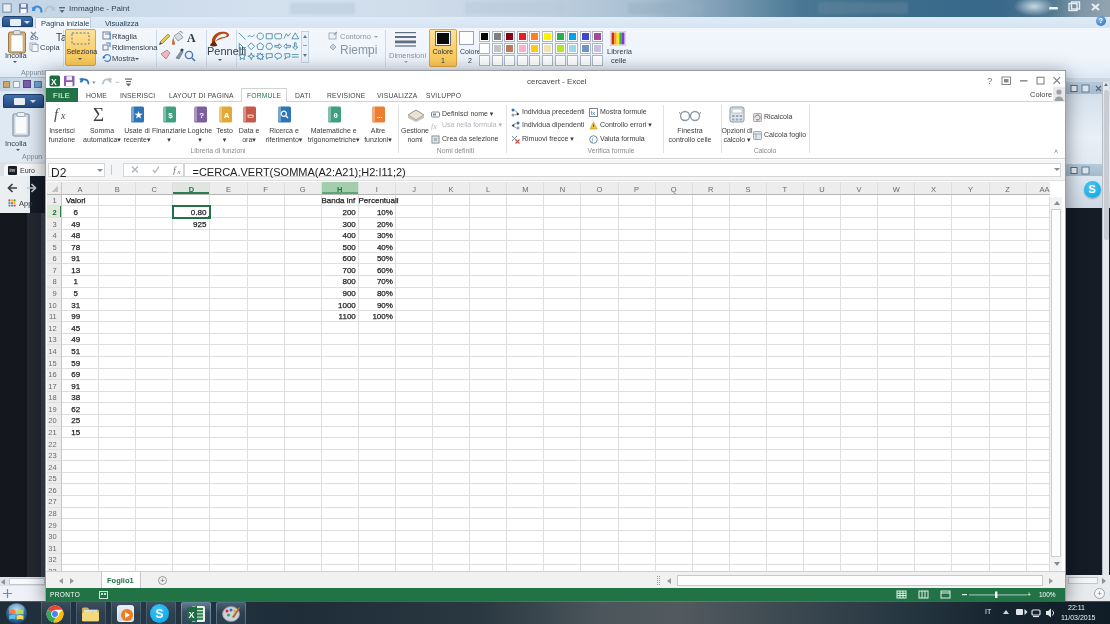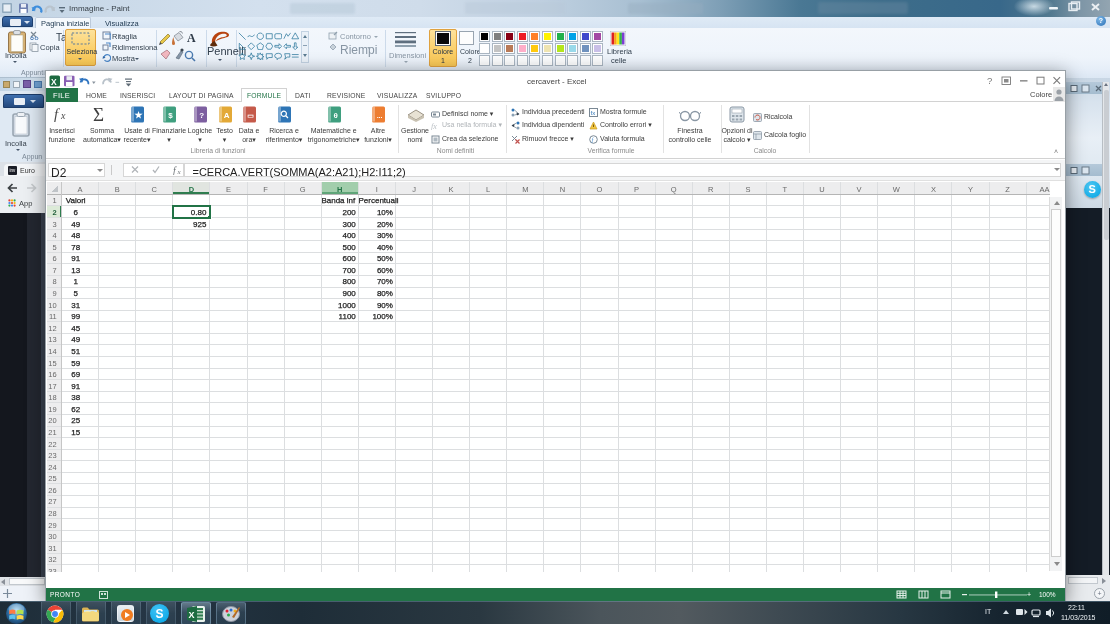--- a/index.html
+++ b/index.html
@@ -275,21 +275,21 @@
  <svg class="ab" style="left:11px;top:34px" width="20" height="26" viewBox="0 0 20 26">
   <rect x="2" y="2" width="16" height="22" rx="2" fill="#d8e0ea" stroke="#9aa6b2" stroke-width="1.6"></rect>
   <rect x="4" y="4.5" width="12" height="17.5" fill="#f8fafc" stroke="#b8c2cc" stroke-width=".6"></rect>
   <rect x="6" y="0.5" width="8" height="4" rx="1.5" fill="#eef1f5" stroke="#9aa6b2" stroke-width="1"></rect>
  </svg>
  <div class="t" style="left:5px;top:61px;font-size:7.5px;color:#3a4550">Incolla</div>
  <div class="ab" style="left:16px;top:71px;width:0;height:0;border-left:2.5px solid transparent;border-right:2.5px solid transparent;border-top:2.5px solid #46566a"></div>
  <div class="t" style="left:22px;top:75px;font-size:7px;color:#7c8a98">Appun</div>
 </div>
 
-<div class="ab" style="left:0;top:162px;width:45px;height:51px;background:#eceff2">
+<div class="ab" style="left:0;top:162px;width:30px;height:51px;background:#eceff2">
  <div class="ab" style="left:0;top:0;width:45px;height:14px;background:#dce1e7"></div>
  <div class="ab" style="left:4px;top:1.5px;width:41px;height:12.5px;background:#f4f6f8;border-radius:4px 0 0 0"></div>
  <div class="ab" style="left:8px;top:3.5px;width:9px;height:9px;background:#1a1d26;border-radius:1px;color:#fff;font-size:4.5px;line-height:9px;text-align:center">inv</div>
  <div class="t" style="left:20px;top:4.5px;font-size:7px;color:#333">Euro</div>
  <svg class="ab" style="left:7px;top:20px" width="30" height="12" viewBox="0 0 30 12">
   <path d="M10 6 H2 M5.5 2 L1.5 6 L5.5 10" stroke="#3c4043" stroke-width="1.7" fill="none"></path>
   <path d="M20 6 h8 M24.5 2 l4 4 -4 4" stroke="#c6cacd" stroke-width="1.7" fill="none"></path>
  </svg>
  <svg class="ab" style="left:8px;top:37px" width="8" height="8" viewBox="0 0 8 8">
   <circle cx="1.4" cy="1.4" r="1.1" fill="#e34133"></circle>
@@ -761,20 +761,32 @@
         <rect x="160.90" y="33.56" width="4" height="4" fill="#fff"></rect>
         <rect x="161.40" y="34.06" width="3" height="3" fill="#217346"></rect>
       </svg>
 
  <div class="ab" style="left:1003px;top:126px;width:13px;height:374px;background:#f2f3f4;border-left:1px solid #dcdcdc">
   <div class="ab" style="left:3.5px;top:4px;width:0;height:0;border-left:3px solid transparent;border-right:3px solid transparent;border-bottom:4px solid #8a8a8a"></div>
   <div class="ab" style="left:1px;top:12px;width:10px;height:348px;background:#fdfdfd;border:1px solid #cdcdcd"></div>
   <div class="ab" style="left:3.5px;top:365px;width:0;height:0;border-left:3px solid transparent;border-right:3px solid transparent;border-top:4px solid #8a8a8a"></div>
  </div>
 
+ <div class="ab" style="left:0;top:500px;width:1019px;height:17px;background:#f1f1f1;border-top:1px solid #cfcfcf">
+  <div class="ab" style="left:12.5px;top:5.5px;width:0;height:0;border-top:3px solid transparent;border-bottom:3px solid transparent;border-right:4px solid #9a9a9a"></div>
+  <div class="ab" style="left:23.5px;top:5.5px;width:0;height:0;border-top:3px solid transparent;border-bottom:3px solid transparent;border-left:4px solid #9a9a9a"></div>
+  <div class="ab" style="left:55px;top:0px;width:40px;height:17px;background:#fff;border-left:1px solid #c6c6c6;border-right:1px solid #c6c6c6"></div>
+  <div class="t" style="left:61px;top:4px;font-size:7.5px;font-weight:bold;color:#217346">Foglio1</div>
+  <div class="ab" style="left:112px;top:3.5px;width:9px;height:9px;border-radius:50%;border:1px solid #9a9a9a;color:#6a6a6a;font-size:8px;line-height:8px;text-align:center">+</div>
+  <div class="ab" style="left:611px;top:4px;width:3px;height:9px;border-left:1px dotted #9a9a9a;border-right:1px dotted #9a9a9a"></div>
+  <div class="ab" style="left:621px;top:5.5px;width:0;height:0;border-top:3px solid transparent;border-bottom:3px solid transparent;border-right:4px solid #9a9a9a"></div>
+  <div class="ab" style="left:630px;top:2px;width:373px;height:12px;background:#f1f1f1"></div>
+  <div class="ab" style="left:631px;top:2.5px;width:366px;height:11px;background:#fdfdfd;border:1px solid #c9c9c9"></div>
+  <div class="ab" style="left:1003px;top:5.5px;width:0;height:0;border-top:3px solid transparent;border-bottom:3px solid transparent;border-left:4px solid #9a9a9a"></div>
+ </div>
 
  <div class="ab" style="left:0;top:517px;width:1019px;height:13px;background:#217346">
   <div class="t" style="left:4px;top:3px;font-size:6.5px;color:#fff;letter-spacing:.4px">PRONTO</div>
   <svg class="ab" style="left:53px;top:2.5px" width="9" height="8" viewBox="0 0 9 8">
           <rect x="0.5" y="0.5" width="8" height="7" fill="none" stroke="#cfe3d8" stroke-width="1"></rect>
           <rect x="2" y="2" width="2" height="2" fill="#cfe3d8"></rect>
           <rect x="5" y="2" width="2" height="2" fill="#cfe3d8"></rect>
         </svg>
   <svg class="ab" style="left:850px;top:2px" width="136" height="9" viewBox="0 0 136 9">
    <g stroke="#e8f1ec" fill="none" stroke-width="1">

